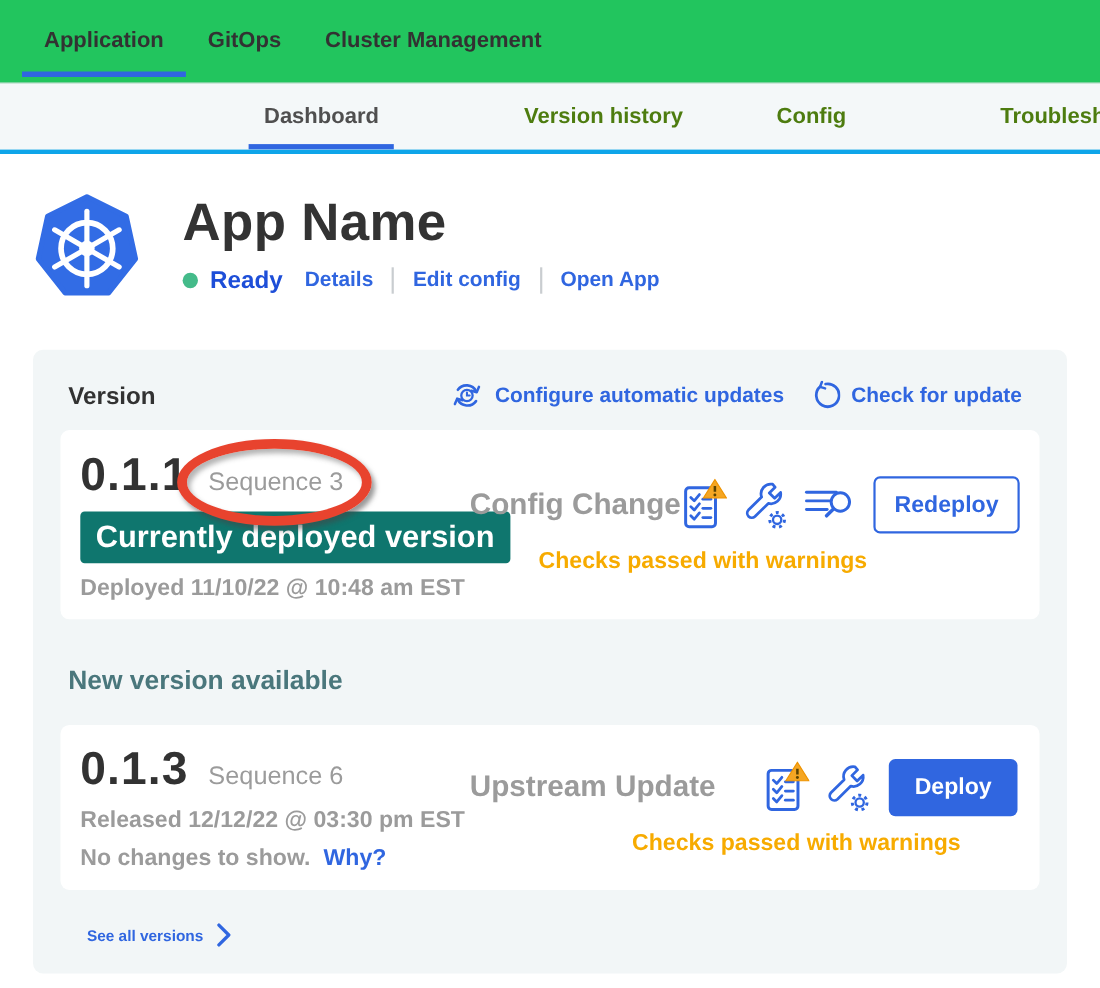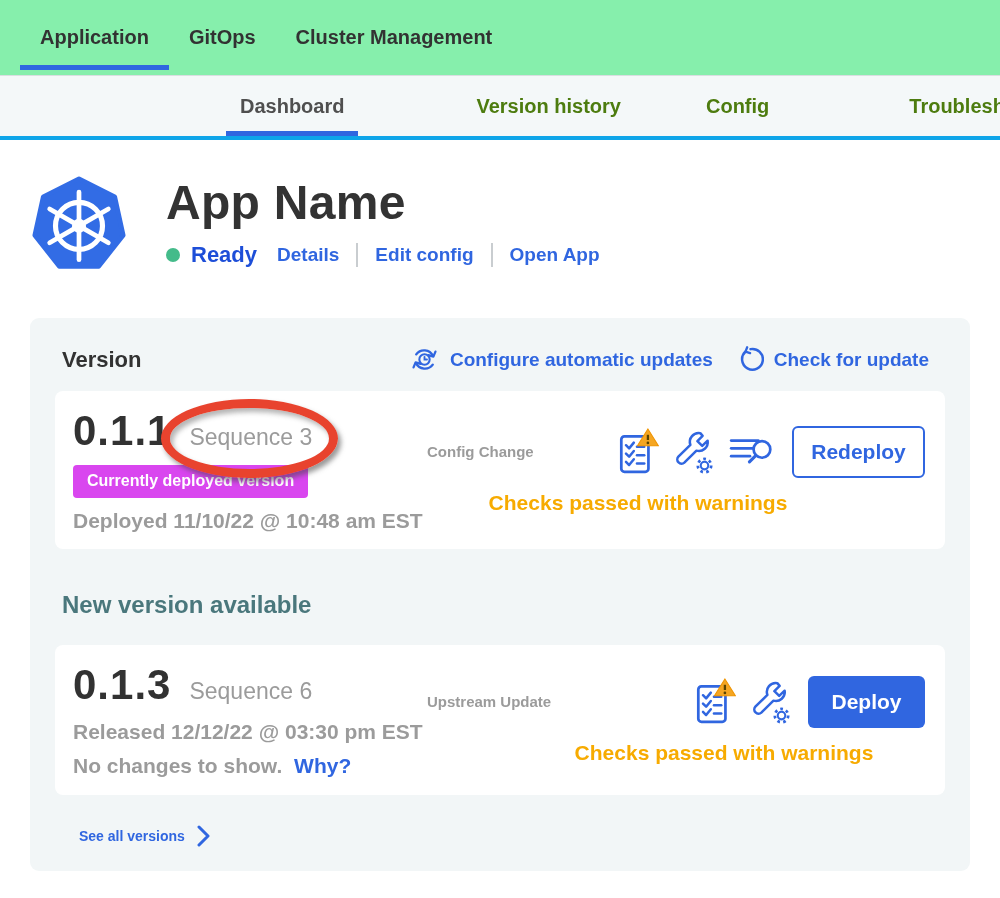--- a/index.html
+++ b/index.html
@@ -1,21 +1,21 @@
 <!DOCTYPE html>
 <html><head>
 <meta charset="utf-8">
 <style>
   * { margin:0; padding:0; box-sizing:border-box; }
   html,body { width:1000px; height:898px; overflow:hidden; background:#fff;
               font-family:"Liberation Sans", sans-serif; color:#323232; }
 
   
   .top-nav { display:flex; align-items:stretch; height:76px; padding-left:20px;
-             border-bottom:1px solid #d9dfe1; background:#86efac; }
+             border-bottom:1px solid #d9dfe1; background:#22c55e; }
   .top-tab { position:relative; display:flex; align-items:center; padding:0 20px;
              font-size:20px; font-weight:700; color:#323232; white-space:nowrap; cursor:pointer; }
   .top-tab.active::after { content:""; position:absolute; left:0; right:0; bottom:5px;
              height:5px; background:#3066e0; }
 
   
   .sub-nav { display:flex; align-items:stretch; height:64px; background:#f4f8f9;
              border-bottom:4px solid #0ea5e9; overflow:hidden; }
   .sub-tab { position:relative; display:flex; align-items:center; padding:0 14px;
              font-size:20px; font-weight:600; color:#4d7c0f; white-space:nowrap; cursor:pointer; }
@@ -50,29 +50,29 @@
   .version-row { position:relative; display:flex; background:#fff; border-radius:8px;
                  margin-top:16px; padding:16px 20px 16px 18px; min-height:158px; }
   .vr-left { width:354px; flex:none; }
   .version-line { display:flex; align-items:baseline; }
   .version-number { font-size:42px; font-weight:700; color:#323232; letter-spacing:1px; }
   .sequence { position:relative; font-size:23px; color:#9b9b9b; margin-left:18px; white-space:nowrap; }
   .annotation-ellipse { position:absolute; left:-28px; top:-25px; right:-26px; bottom:-27px;
                  border:9px solid #e8432e; border-radius:50%;
                  box-shadow: 3px 4px 5px rgba(70,70,70,.55), inset 3px 4px 5px rgba(70,70,70,.40);
                  pointer-events:none; z-index:5; }
-  .deployed-badge { display:inline-block; background:#d946ef; color:#fff; font-size:16px;
+  .deployed-badge { display:inline-block; background:#0f766e; color:#fff; font-size:28px;
                  font-weight:700; padding:7px 14px 8px; border-radius:4px; margin-top:10px; white-space:nowrap; }
   .meta-text { font-size:21px; font-weight:600; color:#9b9b9b; margin-top:11px; white-space:nowrap; }
   .no-changes { font-size:21px; font-weight:600; color:#9b9b9b; margin-top:10px; white-space:nowrap; }
   .why-link { color:#3066e0; font-weight:700; text-decoration:none; cursor:pointer; margin-left:6px; }
 
   .vr-right { flex:1; display:flex; flex-direction:column; justify-content:center; }
   .vr-main { display:flex; align-items:center; }
-  .source-label { font-size:15px; font-weight:700; color:#9b9b9b; white-space:nowrap; }
+  .source-label { font-size:27px; font-weight:700; color:#9b9b9b; white-space:nowrap; }
   .icon-group { margin-left:auto; display:flex; align-items:center; gap:13px; margin-right:17px; }
   .action-icon { display:flex; cursor:pointer; }
   .btn { height:52px; border-radius:6px; font-family:Liberation Sans, sans-serif; font-size:21px; font-weight:700;
          cursor:pointer; display:flex; align-items:center; justify-content:center; }
   .btn-outline { min-width:133px; background:#fff; border:2px solid #3066e0; color:#3066e0; }
   .btn-solid { min-width:117px; background:#3066e0; border:none; color:#fff; }
   .checks-text { font-size:21px; font-weight:700; color:#f7ab00; text-align:center; margin-top:13px;
                  cursor:pointer; white-space:nowrap; }
   .checks-1 { padding-right:76px; }
   .checks-2 { padding-left:96px; }

